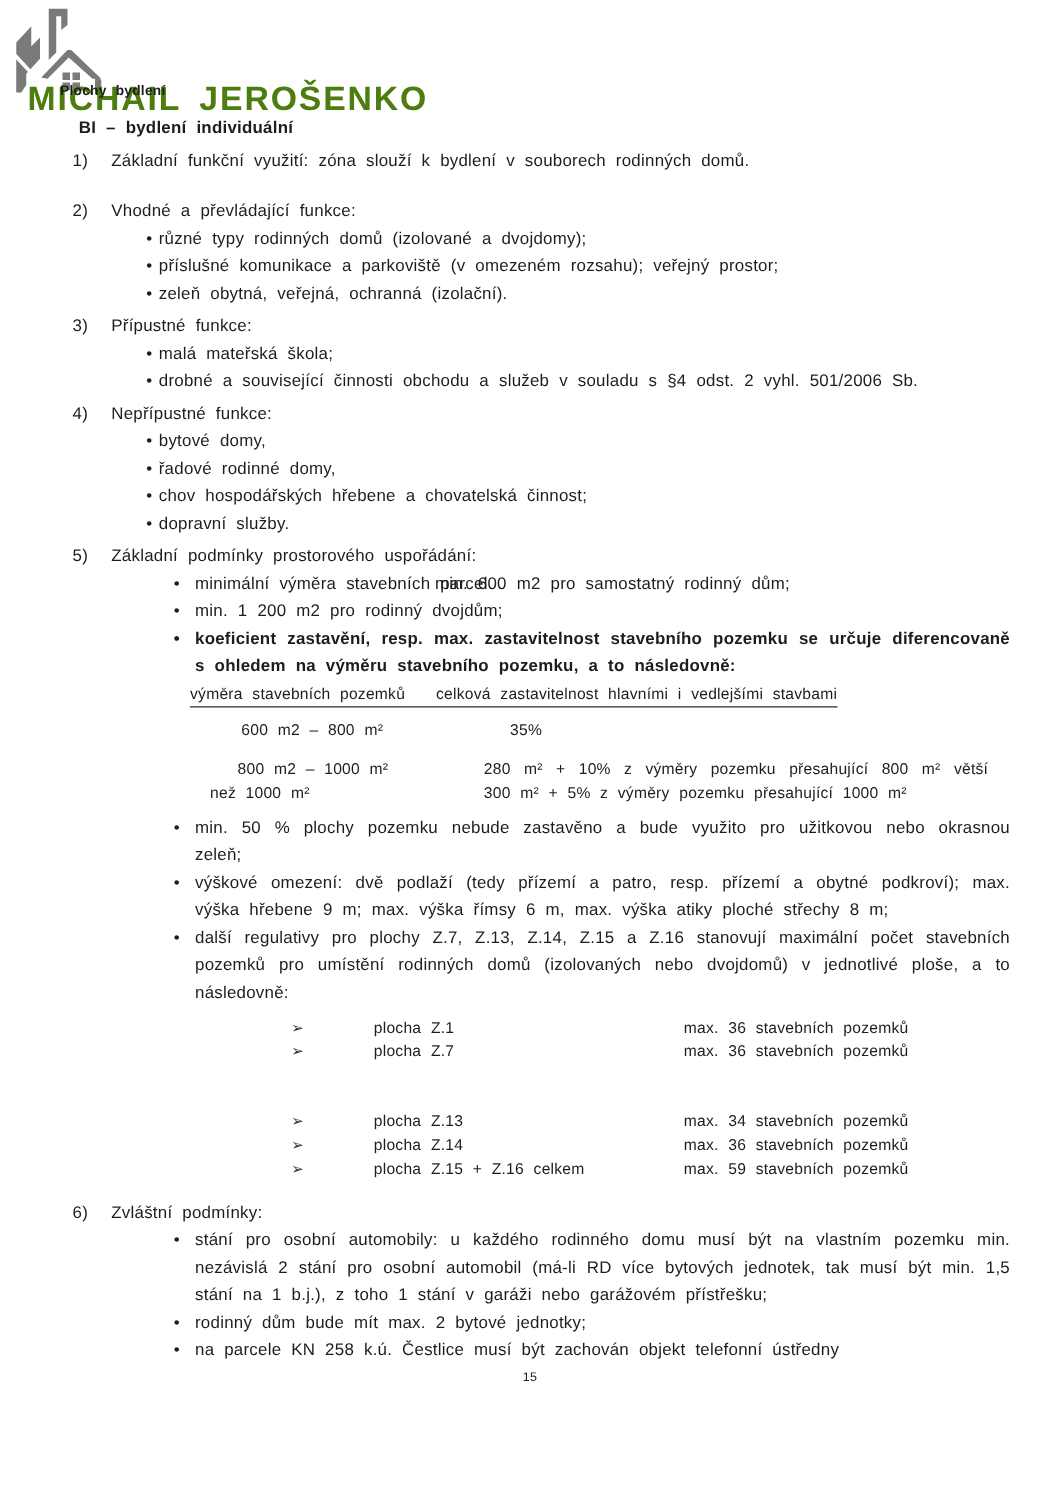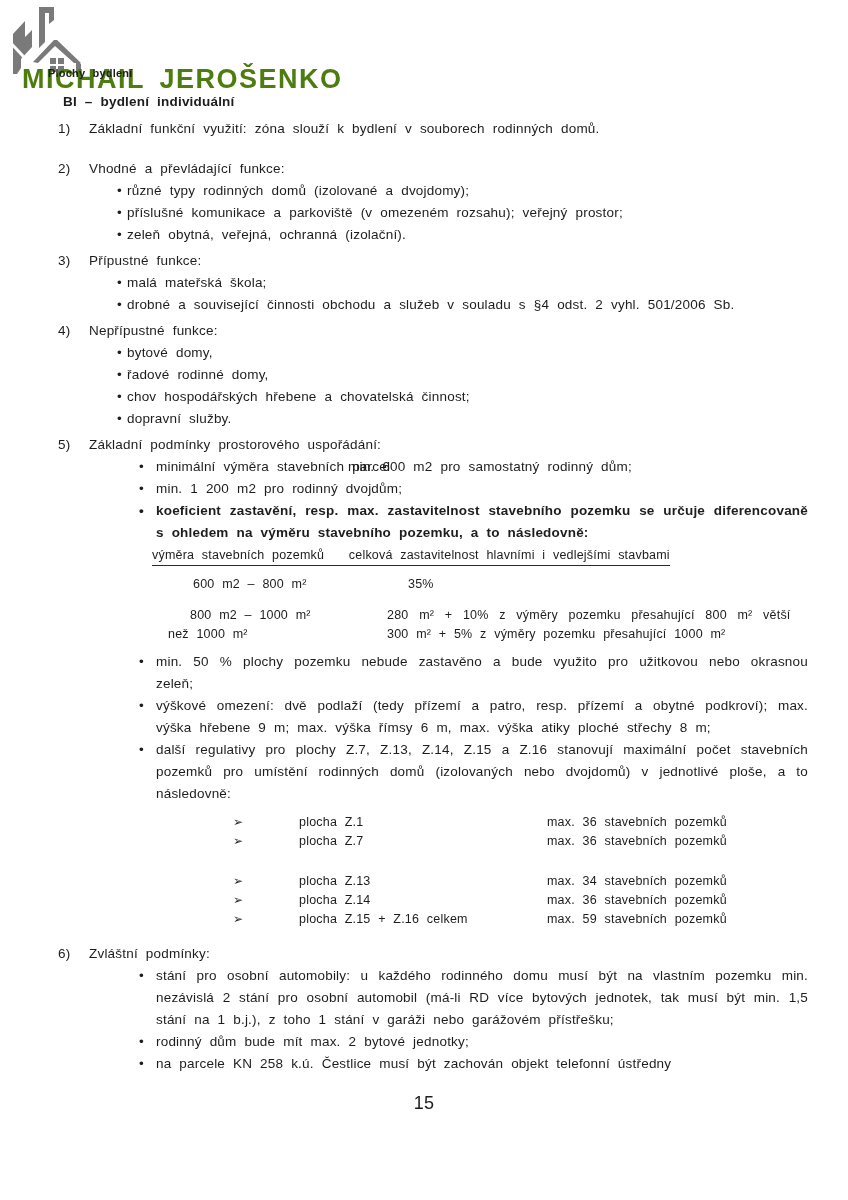--- a/index.html
+++ b/index.html
@@ -39,23 +39,23 @@
   .r1 .c1{left:193px;} .r1 .c2{left:408px;}
   .r2 .c1{left:190px;} .r2 .c2{left:387px;}
   .r3 .c1{left:168px;} .r3 .c2{left:387px;}
   .r2 .c2{word-spacing:7px;}
   
   .arrows{margin-top:8px;}
   .arow{position:relative;margin-left:233px;height:19px;font-size:12.5px;line-height:19px;}
   .arow .mk{display:inline-block;width:42px;font-size:12px;color:#2a2a2a;}
   .arow .alabel{white-space:nowrap;padding-left:24px;}
   .arow .avalue{position:absolute;left:314px;top:0;white-space:nowrap;}
-  .gap{margin-top:21px;}
+  .gap{margin-top:37px;}
   .footer{position:absolute;top:1092px;left:0;width:848px;text-align:center;
-          font-size:18px;z-index:3;}
+          font-size:10px;z-index:3;}
 </style>
 </head>
 <body>
 
 <div class="page">
 
   <div class="logo">
     <svg width="118" height="80" viewBox="0 0 118 80" xmlns="http://www.w3.org/2000/svg">
       <g fill="#7a7a7a">
         <path d="M33,5 L48,5 L48,18 L43,22 L43,11 L39,11 L39,40 L33,46 Z"></path>

